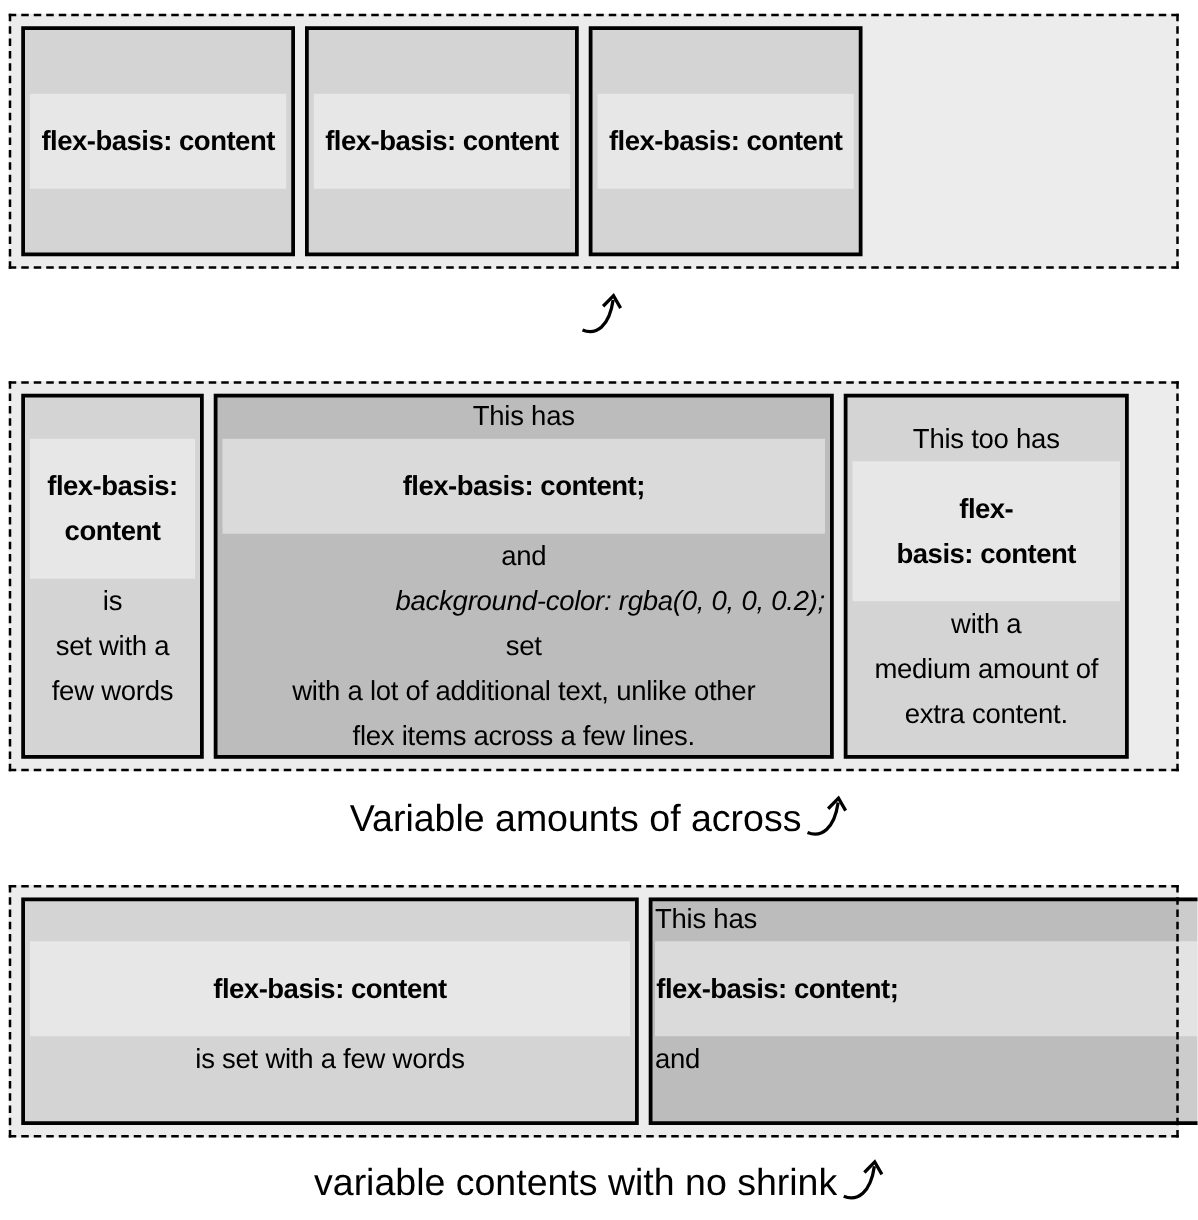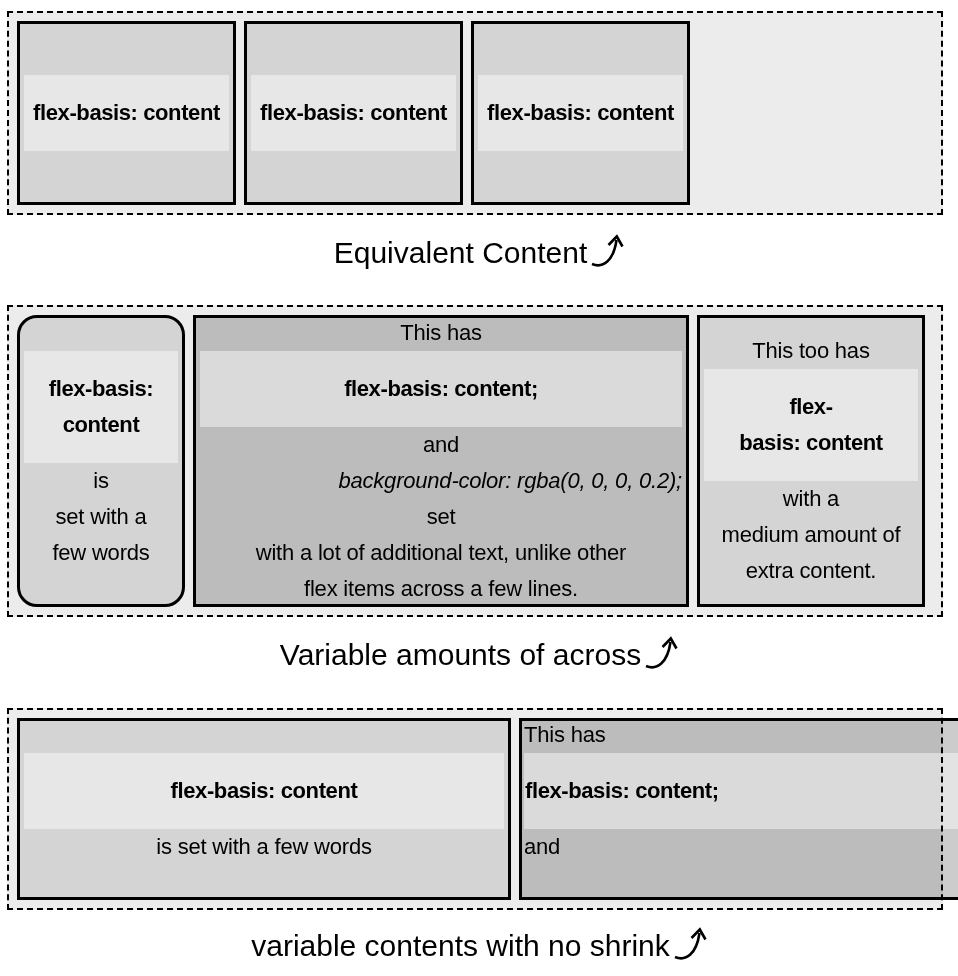--- a/index.html
+++ b/index.html
@@ -95,28 +95,28 @@
       <span class="run-code">flex-basis: content</span>
     </div>
     <div class="item normal nowrap" style="width: 219px;">
       <span class="run-code">flex-basis: content</span>
     </div>
     <div class="item normal nowrap" style="width: 219px;">
       <span class="run-code">flex-basis: content</span>
     </div>
   </div>
 <div class="caption-row caption-1">
-  <span>Equivalent Content</span><span class="arrow-icon"><svg width="34" height="40" viewBox="0 0 34 40" fill="none" xmlns="http://www.w3.org/2000/svg">
+  <span class="arrow-icon"><svg width="34" height="40" viewBox="0 0 34 40" fill="none" xmlns="http://www.w3.org/2000/svg">
         <path d="M2 35 C 13 39.5, 23.5 32, 26.5 11" stroke="#000" stroke-width="2.6" fill="none"></path>
         <path d="M18.5 16 L 26.8 7.5 L 32.5 17.5" stroke="#000" stroke-width="2.6" fill="none"></path>
       </svg></span>
 </div>
 
 <div class="frame frame-2">
-    <div class="item normal" style="width: 168px; border-radius: 20px;">
+    <div class="item normal" style="width: 146px;">
       <span class="run-code">flex-basis:<br>content</span>
       <span class="run-normal"> is<br>set with a<br>few words</span>
     </div>
     <div class="item dark" style="width: 496px;">
       <span class="run-normal">This has </span>
       <span class="run-code">flex-basis: content;</span>
       <span class="run-normal"> and<br></span>
       <span class="run-italic">background-color: rgba(0, 0, 0, 0.2);</span>
       <span class="run-normal"> set<br>with a lot of additional text, unlike other<br>flex items across a few lines.</span>
     </div>

